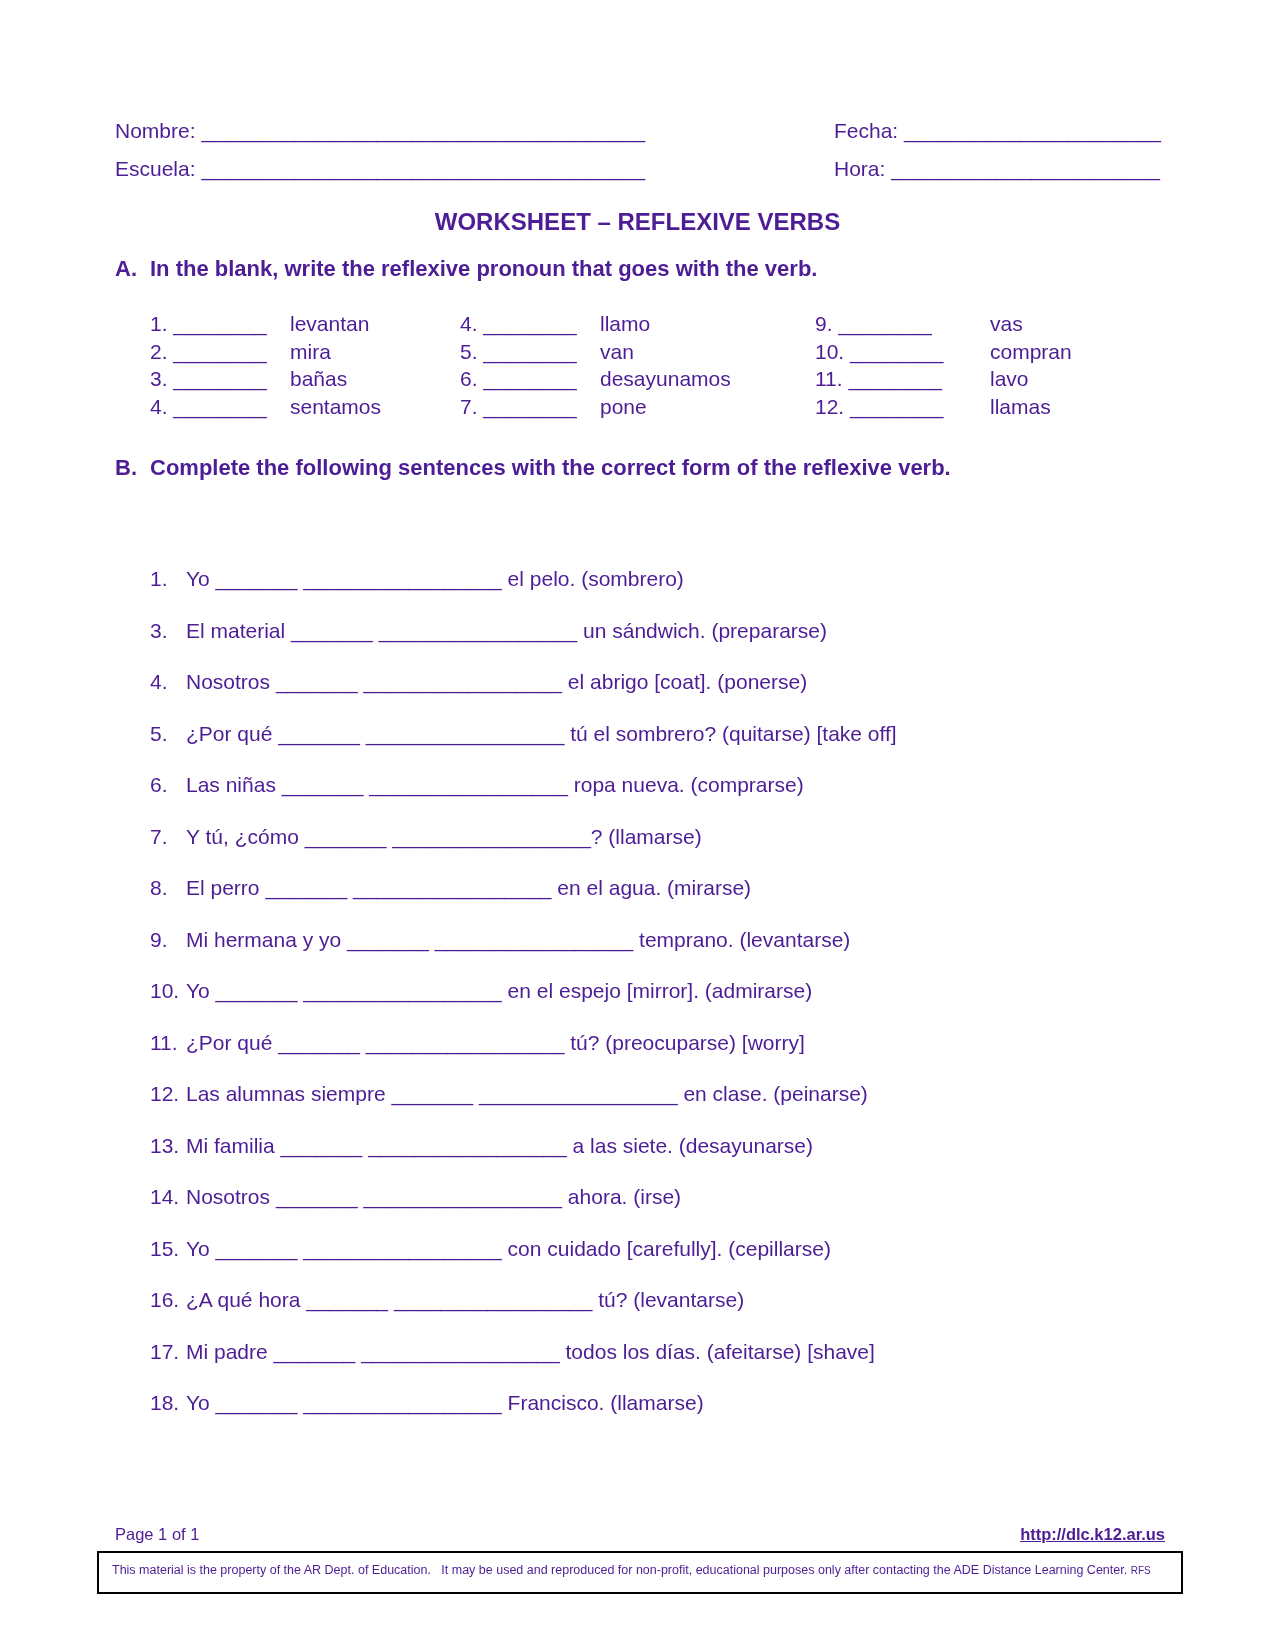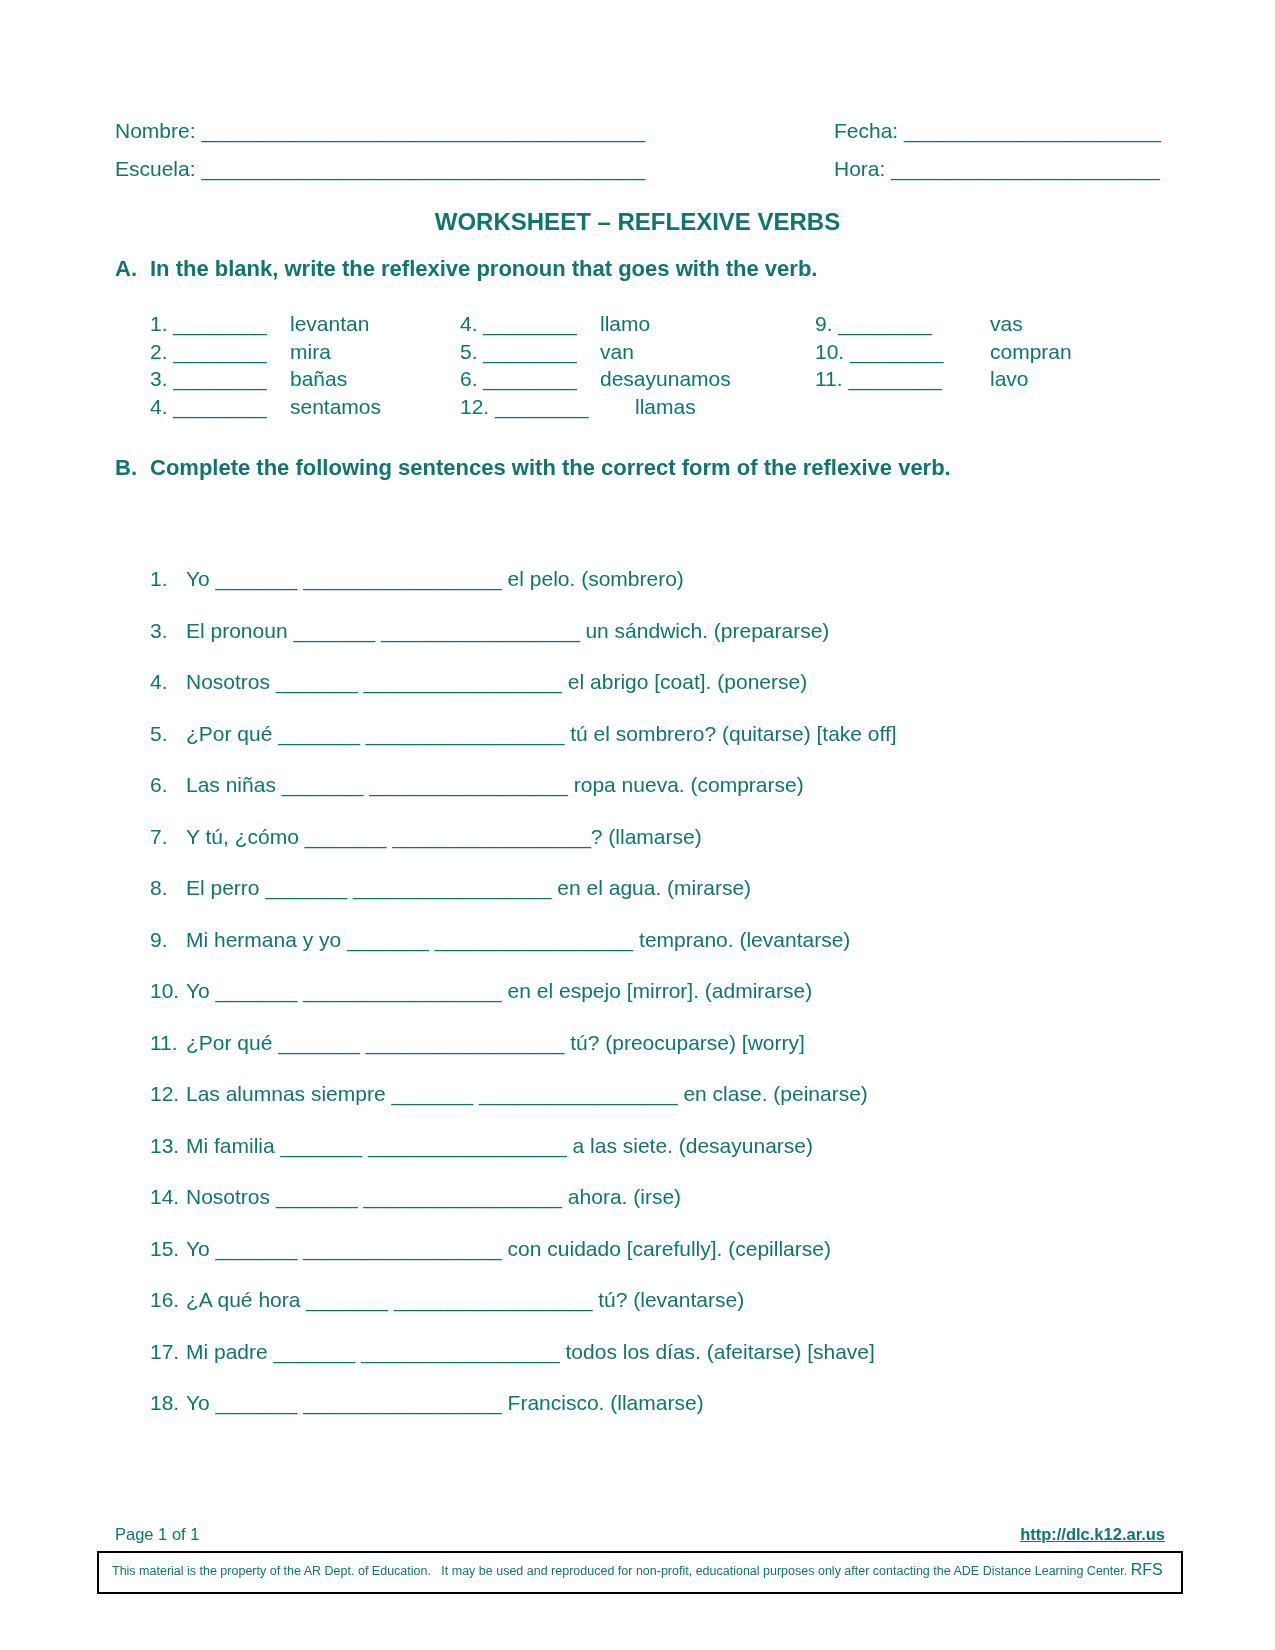--- a/index.html
+++ b/index.html
@@ -1,19 +1,19 @@
 <!DOCTYPE html>
 <html><head>
 <meta charset="utf-8">
 <style>
   html,body{margin:0;padding:0;background:#ffffff;}
   .page{
     position:relative;
     width:1275px;height:1650px;
-    background:#ffffff;color:#0f766e;
+    background:#ffffff;color:#4c1d95;
     font-family:"Liberation Sans","DejaVu Sans",sans-serif;
     font-size:21px;
     overflow:hidden;
   }
   .content{padding:112px 115px 0 115px;}
 
   
   .hdr-row{display:flex;justify-content:space-between;line-height:38px;}
   .hdr-left,.hdr-right{white-space:pre;}
   .hdr-right{width:326px;}
@@ -45,21 +45,21 @@
   .b-num{display:inline-block;width:36px;white-space:pre;}
 
   
   .footer{position:absolute;left:97px;right:92px;bottom:56px;}
   .footer-row{display:flex;align-items:baseline;padding:0 18px;font-size:16.5px;margin-bottom:7px;}
   .footer-left{flex:1;text-align:left;}
   .footer-center{flex:none;font-weight:bold;text-decoration:underline;}
   .footer-right{flex:1;text-align:right;}
   .notice-box{border:2px solid #000;padding:9px 13px 13px 13px;font-size:12.5px;line-height:16px;}
   .notice-text{white-space:pre-wrap;}
-  .notice-rfs{font-size:16px;}
+  .notice-rfs{font-size:10px;}
 </style>
 </head>
 <body>
 
 <div class="page">
   <div class="content">
 
     <div class="hdr-row">
       <span class="hdr-left"><span>Nombre:</span> <span class="fill-line">______________________________________</span></span>
       <span class="hdr-right"><span>Fecha:</span> <span class="fill-line">______________________</span></span>
@@ -90,34 +90,35 @@
   <div class="a-cell col2"><span class="a-num">10.</span> <span class="a-blank">________</span><span class="a-verb">compran</span></div>
 
   <div class="a-cell col0"><span class="a-num">3.</span> <span class="a-blank">________</span><span class="a-verb">bañas</span></div>
 
   <div class="a-cell col1"><span class="a-num">6.</span> <span class="a-blank">________</span><span class="a-verb">desayunamos</span></div>
 
   <div class="a-cell col2"><span class="a-num">11.</span> <span class="a-blank">________</span><span class="a-verb">lavo</span></div>
 
   <div class="a-cell col0"><span class="a-num">4.</span> <span class="a-blank">________</span><span class="a-verb">sentamos</span></div>
 
+  <div class="a-cell col1"><span class="a-num">7.</span> <span class="a-blank">________</span><span class="a-verb">pone</span></div>
 
   <div class="a-cell col2"><span class="a-num">12.</span> <span class="a-blank">________</span><span class="a-verb">llamas</span></div>
 </div>
 
     <div class="sec-heading-row sec-b-heading-row">
       <span class="sec-label">B.</span>
       <span class="sec-heading">Complete the following sentences with the correct form of the reflexive verb.</span>
     </div>
 
     <div class="b-list" id="b-list">
   <div class="b-item"><span class="b-num">1.</span><span class="b-text"><span class="b-pre">Yo</span> <span class="b-blank1">_______</span> <span class="b-blank2">_________________</span><span class="b-post"> el pelo. (sombrero)</span></span></div>
 
 
-  <div class="b-item"><span class="b-num">3.</span><span class="b-text"><span class="b-pre">El pronoun</span> <span class="b-blank1">_______</span> <span class="b-blank2">_________________</span><span class="b-post"> un sándwich. (prepararse)</span></span></div>
+  <div class="b-item"><span class="b-num">3.</span><span class="b-text"><span class="b-pre">El material</span> <span class="b-blank1">_______</span> <span class="b-blank2">_________________</span><span class="b-post"> un sándwich. (prepararse)</span></span></div>
 
   <div class="b-item"><span class="b-num">4.</span><span class="b-text"><span class="b-pre">Nosotros</span> <span class="b-blank1">_______</span> <span class="b-blank2">_________________</span><span class="b-post"> el abrigo [coat]. (ponerse)</span></span></div>
 
   <div class="b-item"><span class="b-num">5.</span><span class="b-text"><span class="b-pre">¿Por qué</span> <span class="b-blank1">_______</span> <span class="b-blank2">_________________</span><span class="b-post"> tú el sombrero? (quitarse) [take off]</span></span></div>
 
   <div class="b-item"><span class="b-num">6.</span><span class="b-text"><span class="b-pre">Las niñas</span> <span class="b-blank1">_______</span> <span class="b-blank2">_________________</span><span class="b-post"> ropa nueva. (comprarse)</span></span></div>
 
   <div class="b-item"><span class="b-num">7.</span><span class="b-text"><span class="b-pre">Y tú, ¿cómo</span> <span class="b-blank1">_______</span> <span class="b-blank2">_________________</span><span class="b-post">? (llamarse)</span></span></div>
 
   <div class="b-item"><span class="b-num">8.</span><span class="b-text"><span class="b-pre">El perro</span> <span class="b-blank1">_______</span> <span class="b-blank2">_________________</span><span class="b-post"> en el agua. (mirarse)</span></span></div>

